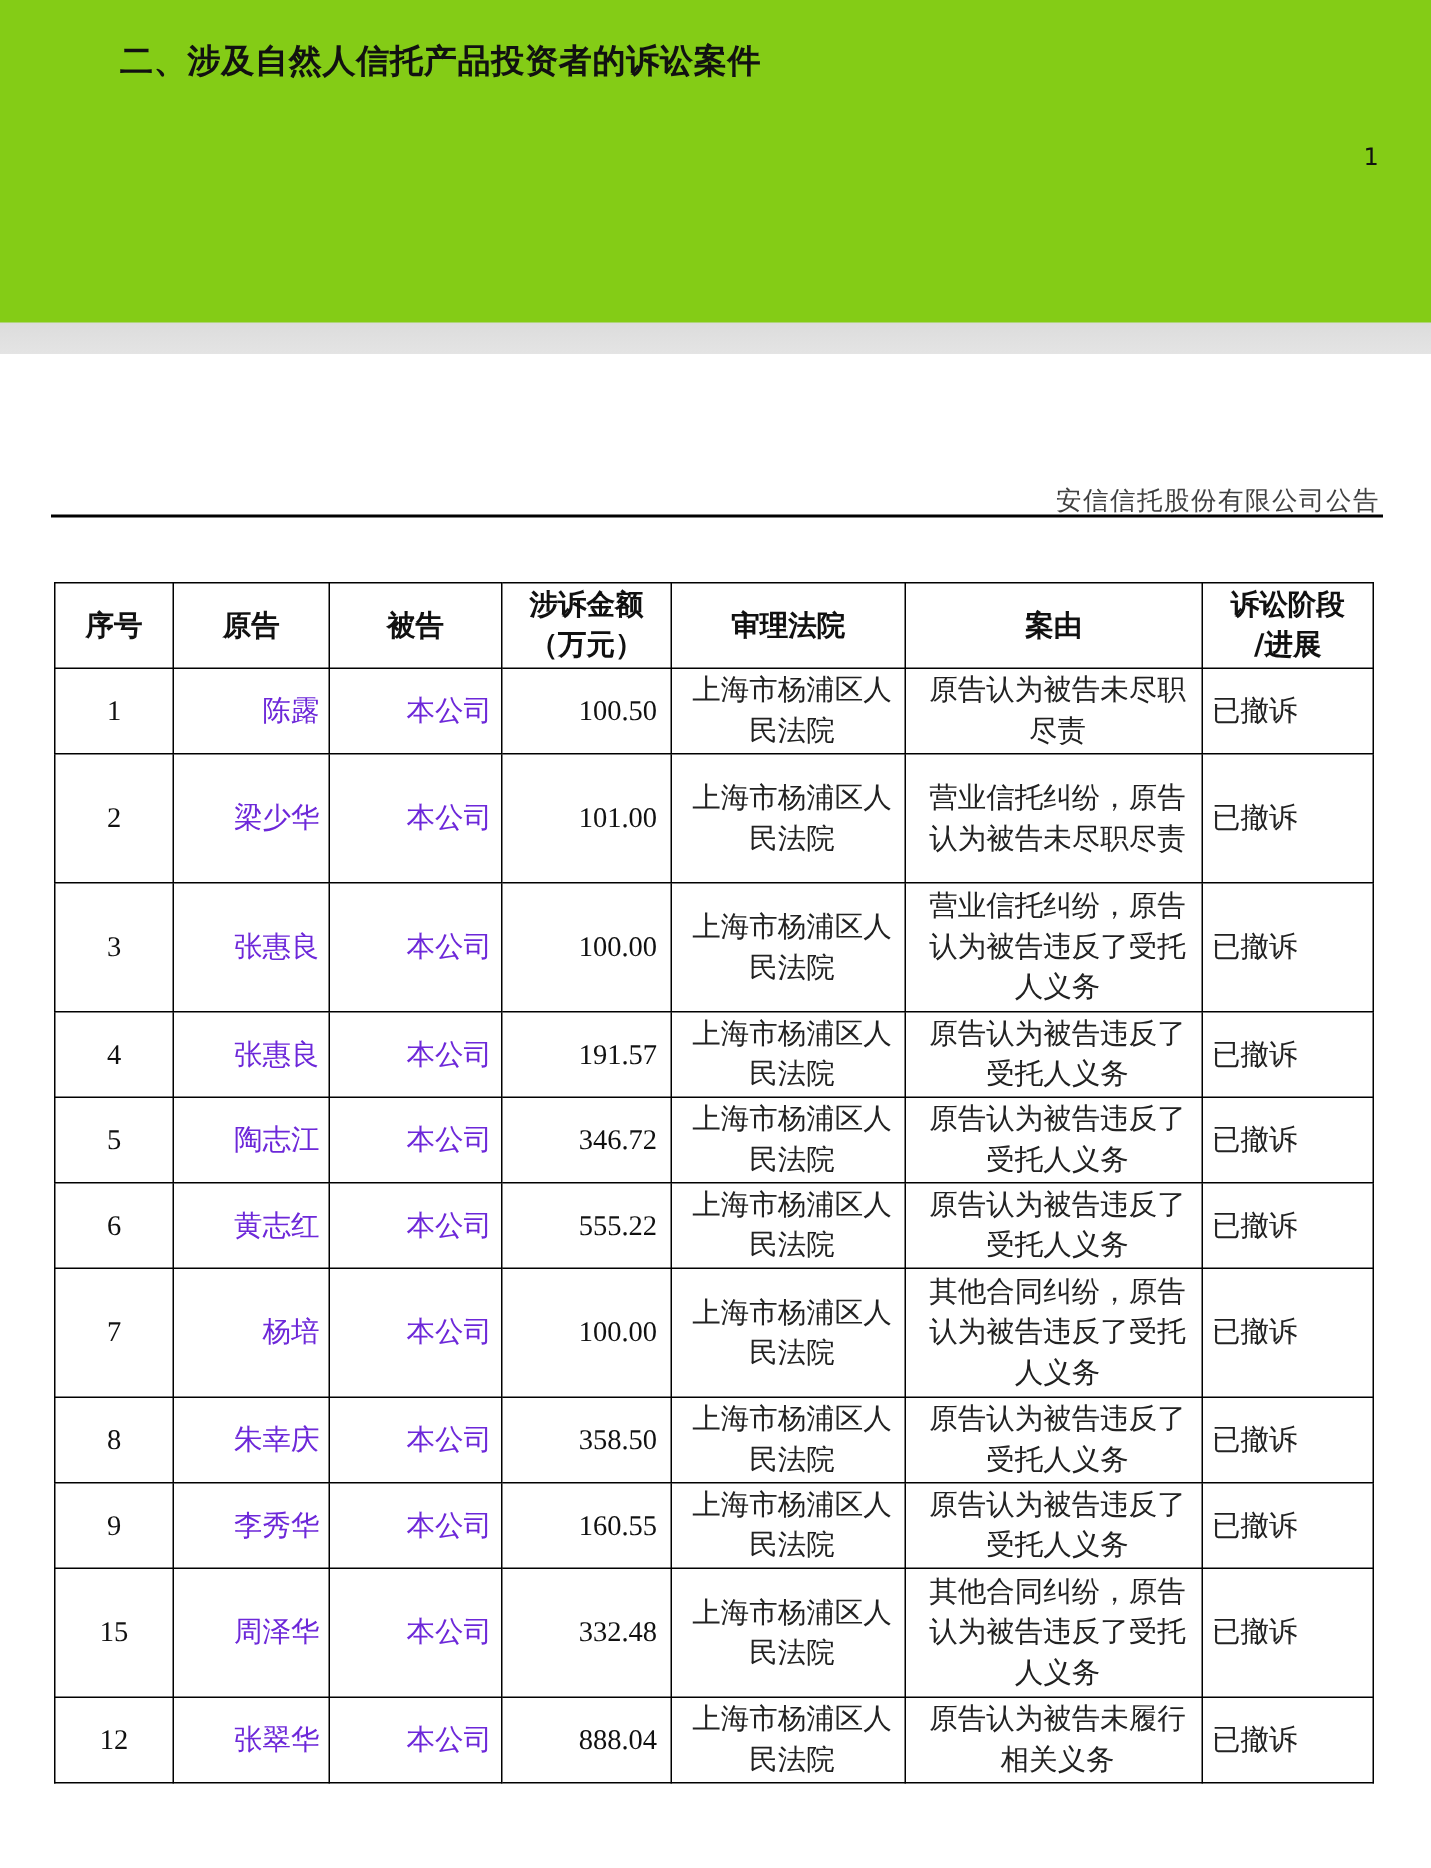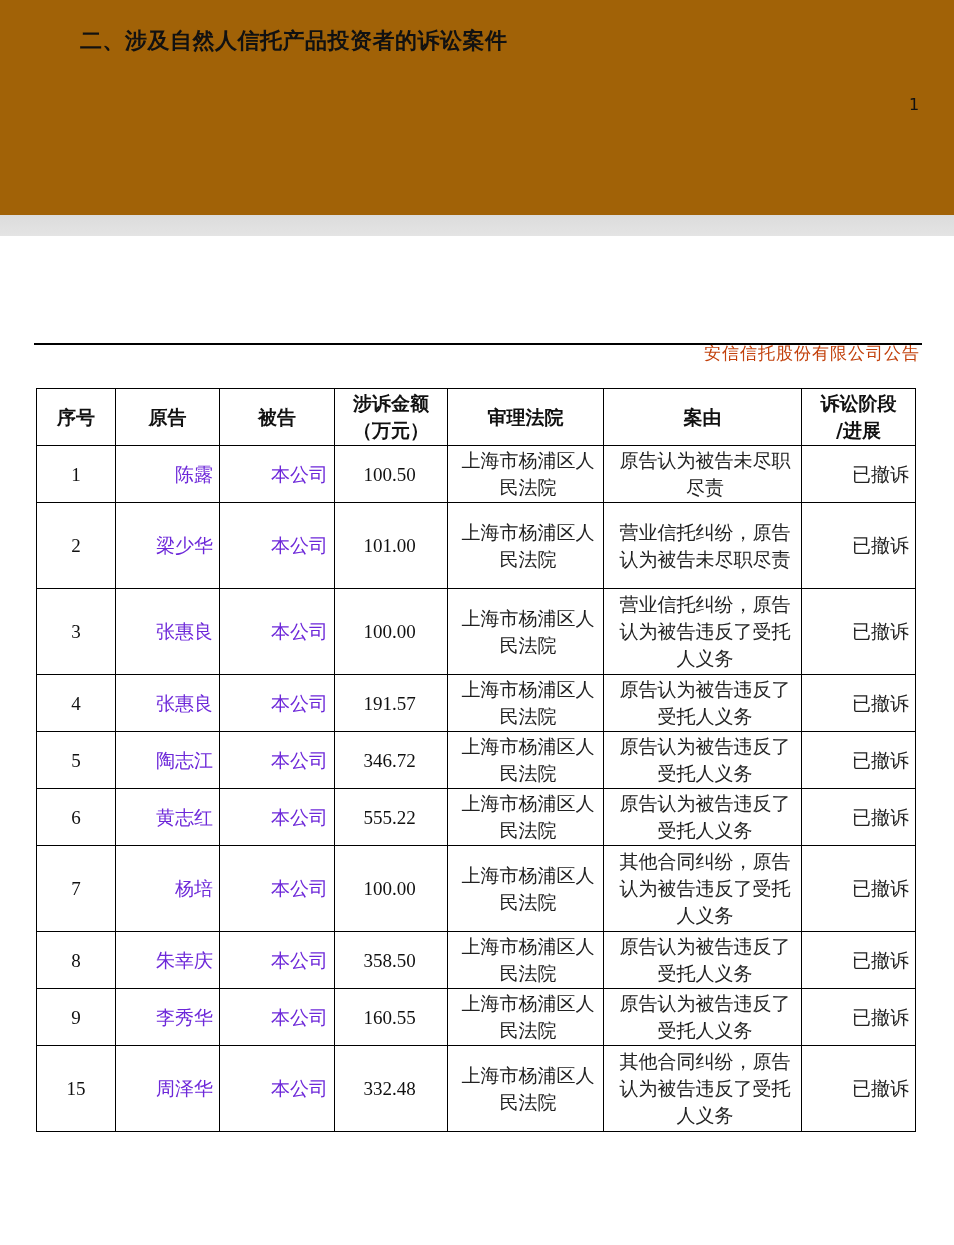--- a/index.html
+++ b/index.html
@@ -12,21 +12,21 @@
       height: 1245px;
       position: relative;
       overflow: hidden;
       font-family: "DejaVu Serif", "Liberation Serif", serif;
       color: #111;
     }
     .page-top {
       position: absolute;
       left: 0; top: 0;
       width: 954px; height: 264px;
-      background: #a16207;
+      background: #84cc16;
     }
     .section-title {
       position: absolute;
       left: 80px; top: 26px;
       font-family: "DejaVu Sans", "Liberation Sans", sans-serif;
       font-size: 22px;
       font-weight: bold;
       letter-spacing: 0.5px;
       color: #111;
       white-space: nowrap;
@@ -48,24 +48,23 @@
       position: absolute;
       left: 0; top: 236px;
       width: 954px; height: 1009px;
       background: #fff;
     }
     .doc-header-text {
       position: absolute;
       right: 34px; top: 322px;
       font-family: Liberation Sans, sans-serif;
       font-size: 17px;
-      color: #c2410c;
+      color: #404040;
       letter-spacing: 1px;
       white-space: nowrap;
-      margin-top: 20px;
     }
     .doc-header-rule {
       position: absolute;
       left: 34px; top: 343px;
       width: 888px; height: 2px;
       background: #000;
     }
     table.cases {
       position: absolute;
       left: 36px; top: 388px;
@@ -84,23 +83,23 @@
     table.cases th {
       font-family: "DejaVu Sans", "Liberation Sans", sans-serif;
       font-weight: bold;
       font-size: 19px;
       text-align: center;
       height: 56px;
       line-height: 27px;
     }
     .c-no { text-align: center; font-family: "Liberation Serif", serif; }
     .c-plaintiff, .c-defendant { text-align: right; font-family: Liberation Serif, serif; font-weight: 300; color: #6d28d9; }
-    .c-amount { text-align: center; font-family: "Liberation Serif", serif; padding-right: 9px !important; }
+    .c-amount { text-align: right; font-family: "Liberation Serif", serif; padding-right: 9px !important; }
     .c-court, .c-cause { text-align: center; font-family: "DejaVu Sans", sans-serif; color: #222; padding-left: 11px !important; }
-    .c-status { text-align: right; font-family: "DejaVu Sans", sans-serif; color: #222; }
+    .c-status { text-align: left; font-family: "DejaVu Sans", sans-serif; color: #222; }
     tr.h2 td { height: 56px; }
     tr.h3 td { height: 85px; }
   </style>
 </head>
 <body>
 
 <div class="page-top">
   <div class="section-title">二、涉及自然人信托产品投资者的诉讼案件</div>
   <div class="page-number">1</div>
 </div>
@@ -223,15 +222,24 @@
     </tr>
     <tr class="h3">
       <td class="c-no">15</td>
       <td class="c-plaintiff">周泽华</td>
       <td class="c-defendant">本公司</td>
       <td class="c-amount">332.48</td>
       <td class="c-court">上海市杨浦区人民法院</td>
       <td class="c-cause">其他合同纠纷，原告认为被告违反了受托人义务</td>
       <td class="c-status">已撤诉</td>
     </tr>
+    <tr class="h2">
+      <td class="c-no">12</td>
+      <td class="c-plaintiff">张翠华</td>
+      <td class="c-defendant">本公司</td>
+      <td class="c-amount">888.04</td>
+      <td class="c-court">上海市杨浦区人民法院</td>
+      <td class="c-cause">原告认为被告未履行相关义务</td>
+      <td class="c-status">已撤诉</td>
+    </tr>
 
   </tbody>
 </table>
 
 </body></html>

